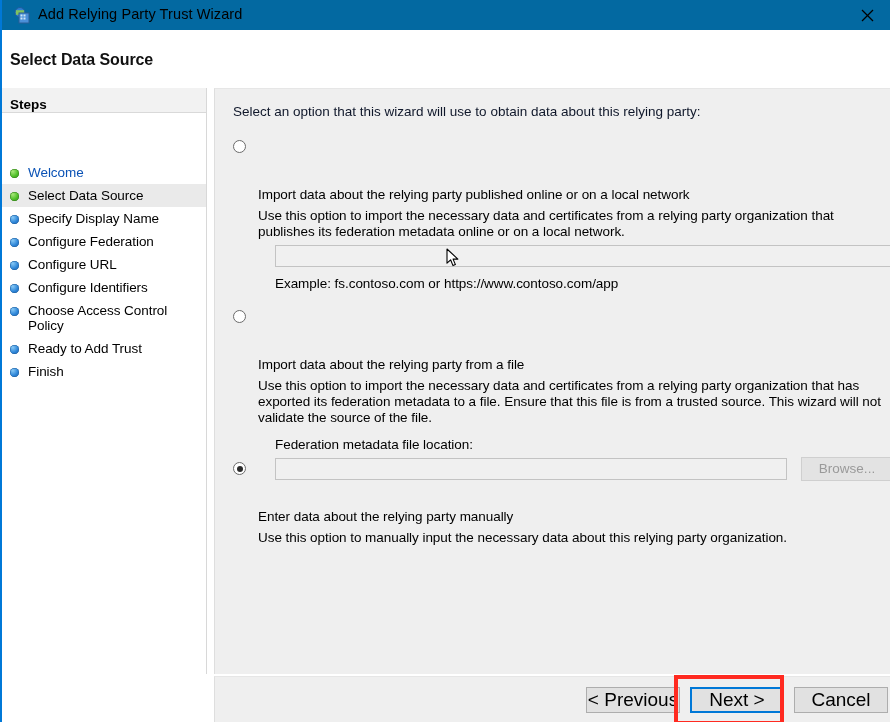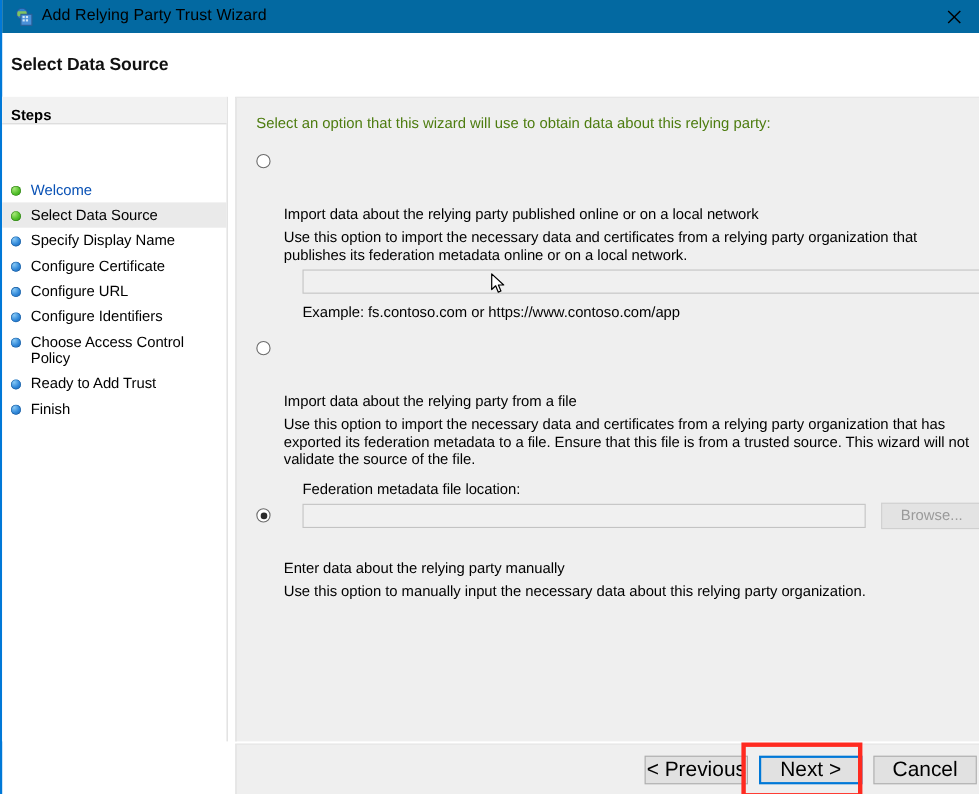--- a/index.html
+++ b/index.html
@@ -143,21 +143,21 @@
     background: #efefef;
     border-top: 1px solid #e6e6e6;
     border-left: 1px solid #dedede;
     box-sizing: border-box;
   }
 
   .intro {
     position: absolute;
     left: 18px; top: 15px;
     font-size: 13.5px;
-    color: #4d7c0f;
+    color: #0f172a;
     white-space: nowrap;
   }
 
   
   .opt { position: absolute; left: 18px; }
   .opt-head {
     display: flex;
     align-items: flex-start;
   }
   .radio {
@@ -342,21 +342,21 @@
         <span class="step-label">Select Data Source</span>
       </div>
 
       <div class="step-item">
         <span class="step-bullet bullet-blue"></span>
         <span class="step-label">Specify Display Name</span>
       </div>
 
       <div class="step-item">
         <span class="step-bullet bullet-blue"></span>
-        <span class="step-label">Configure Certificate</span>
+        <span class="step-label">Configure Federation</span>
       </div>
 
       <div class="step-item">
         <span class="step-bullet bullet-blue"></span>
         <span class="step-label">Configure URL</span>
       </div>
 
       <div class="step-item">
         <span class="step-bullet bullet-blue"></span>
         <span class="step-label">Configure Identifiers</span>

